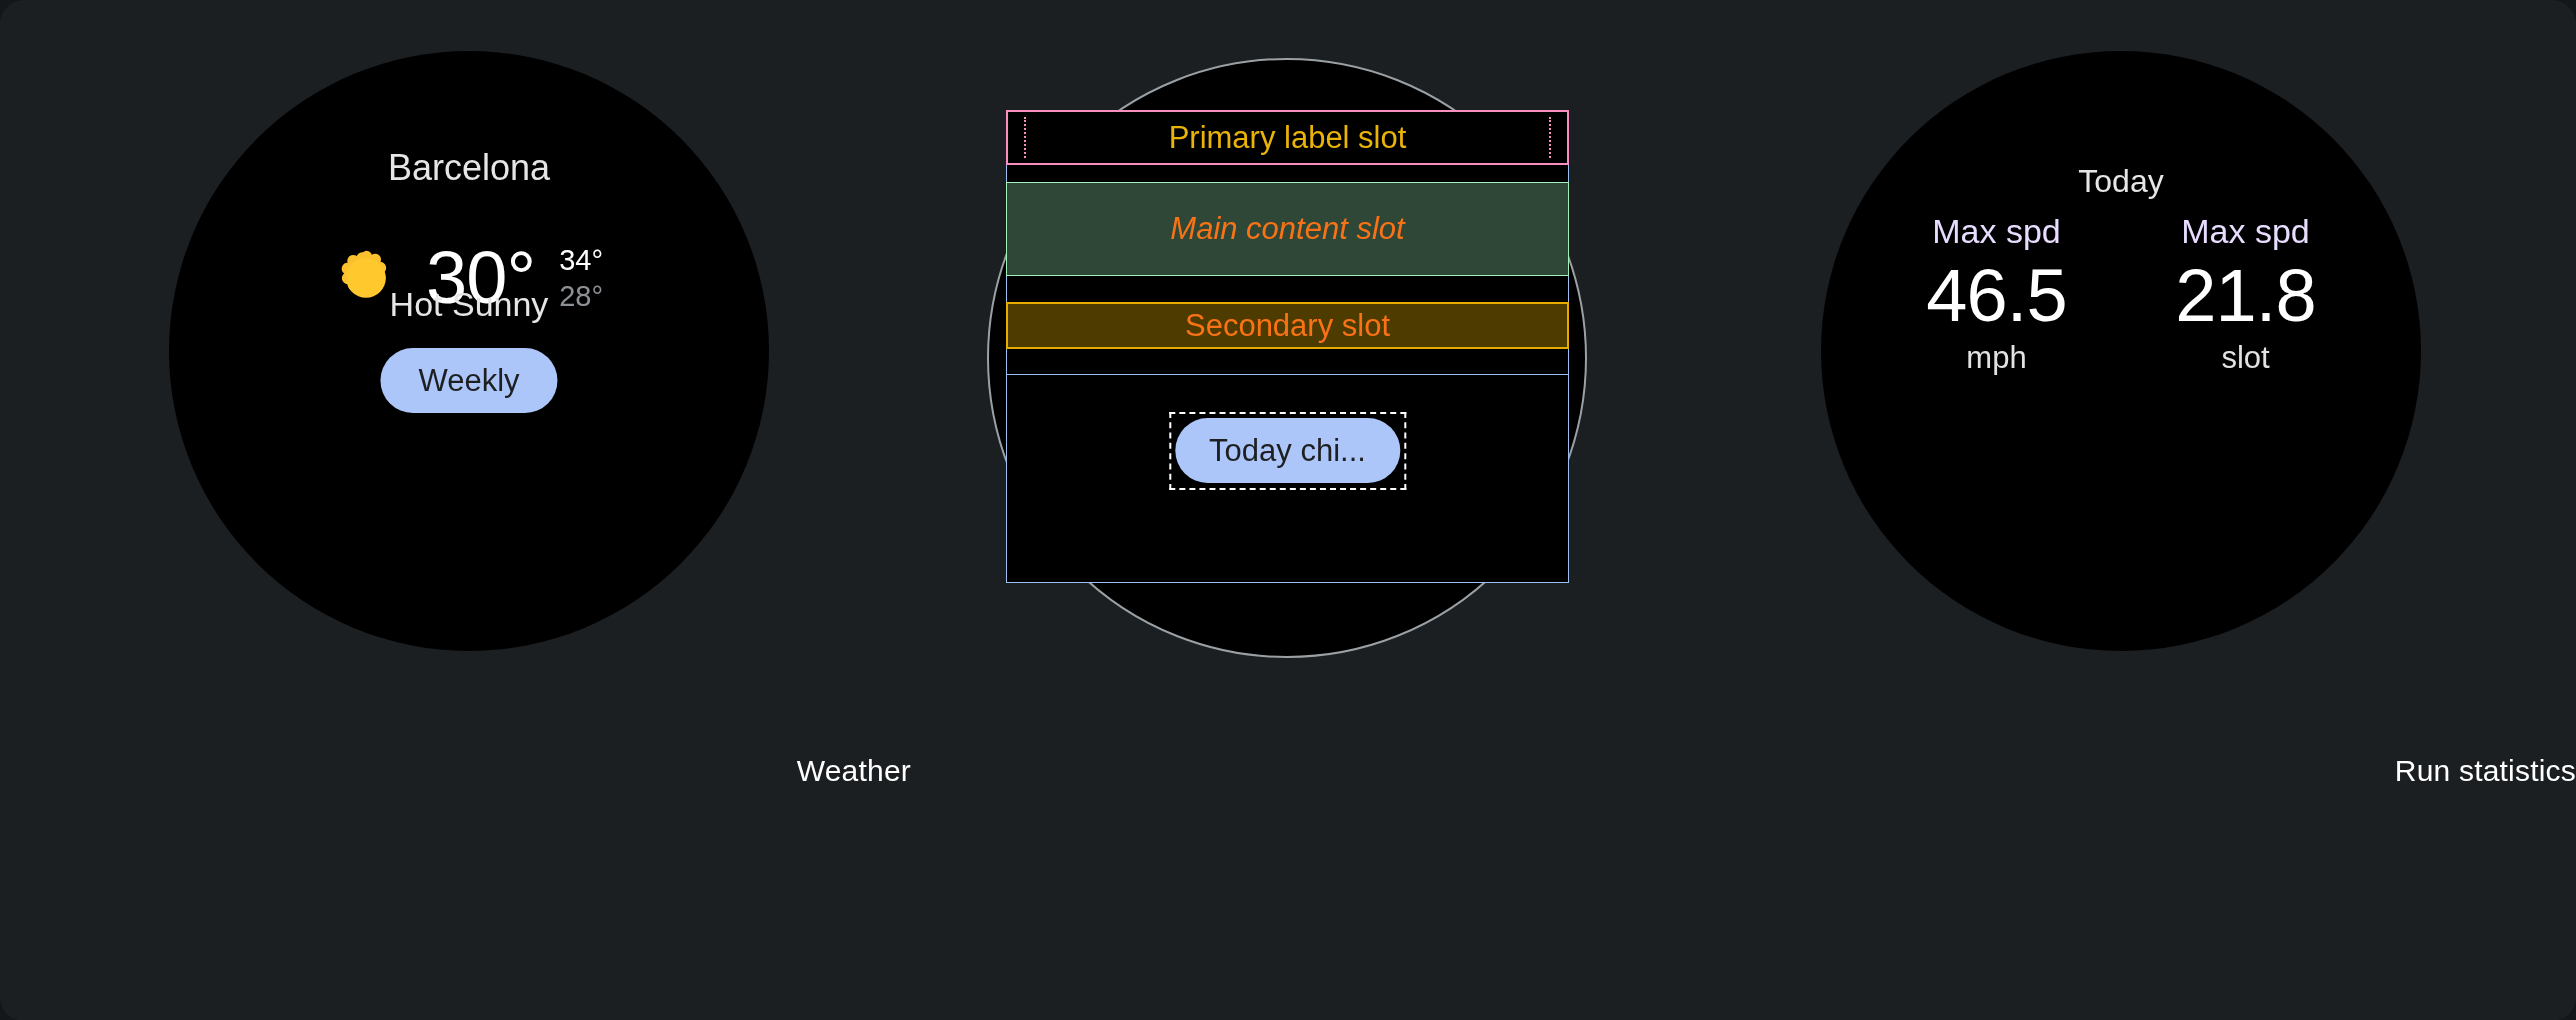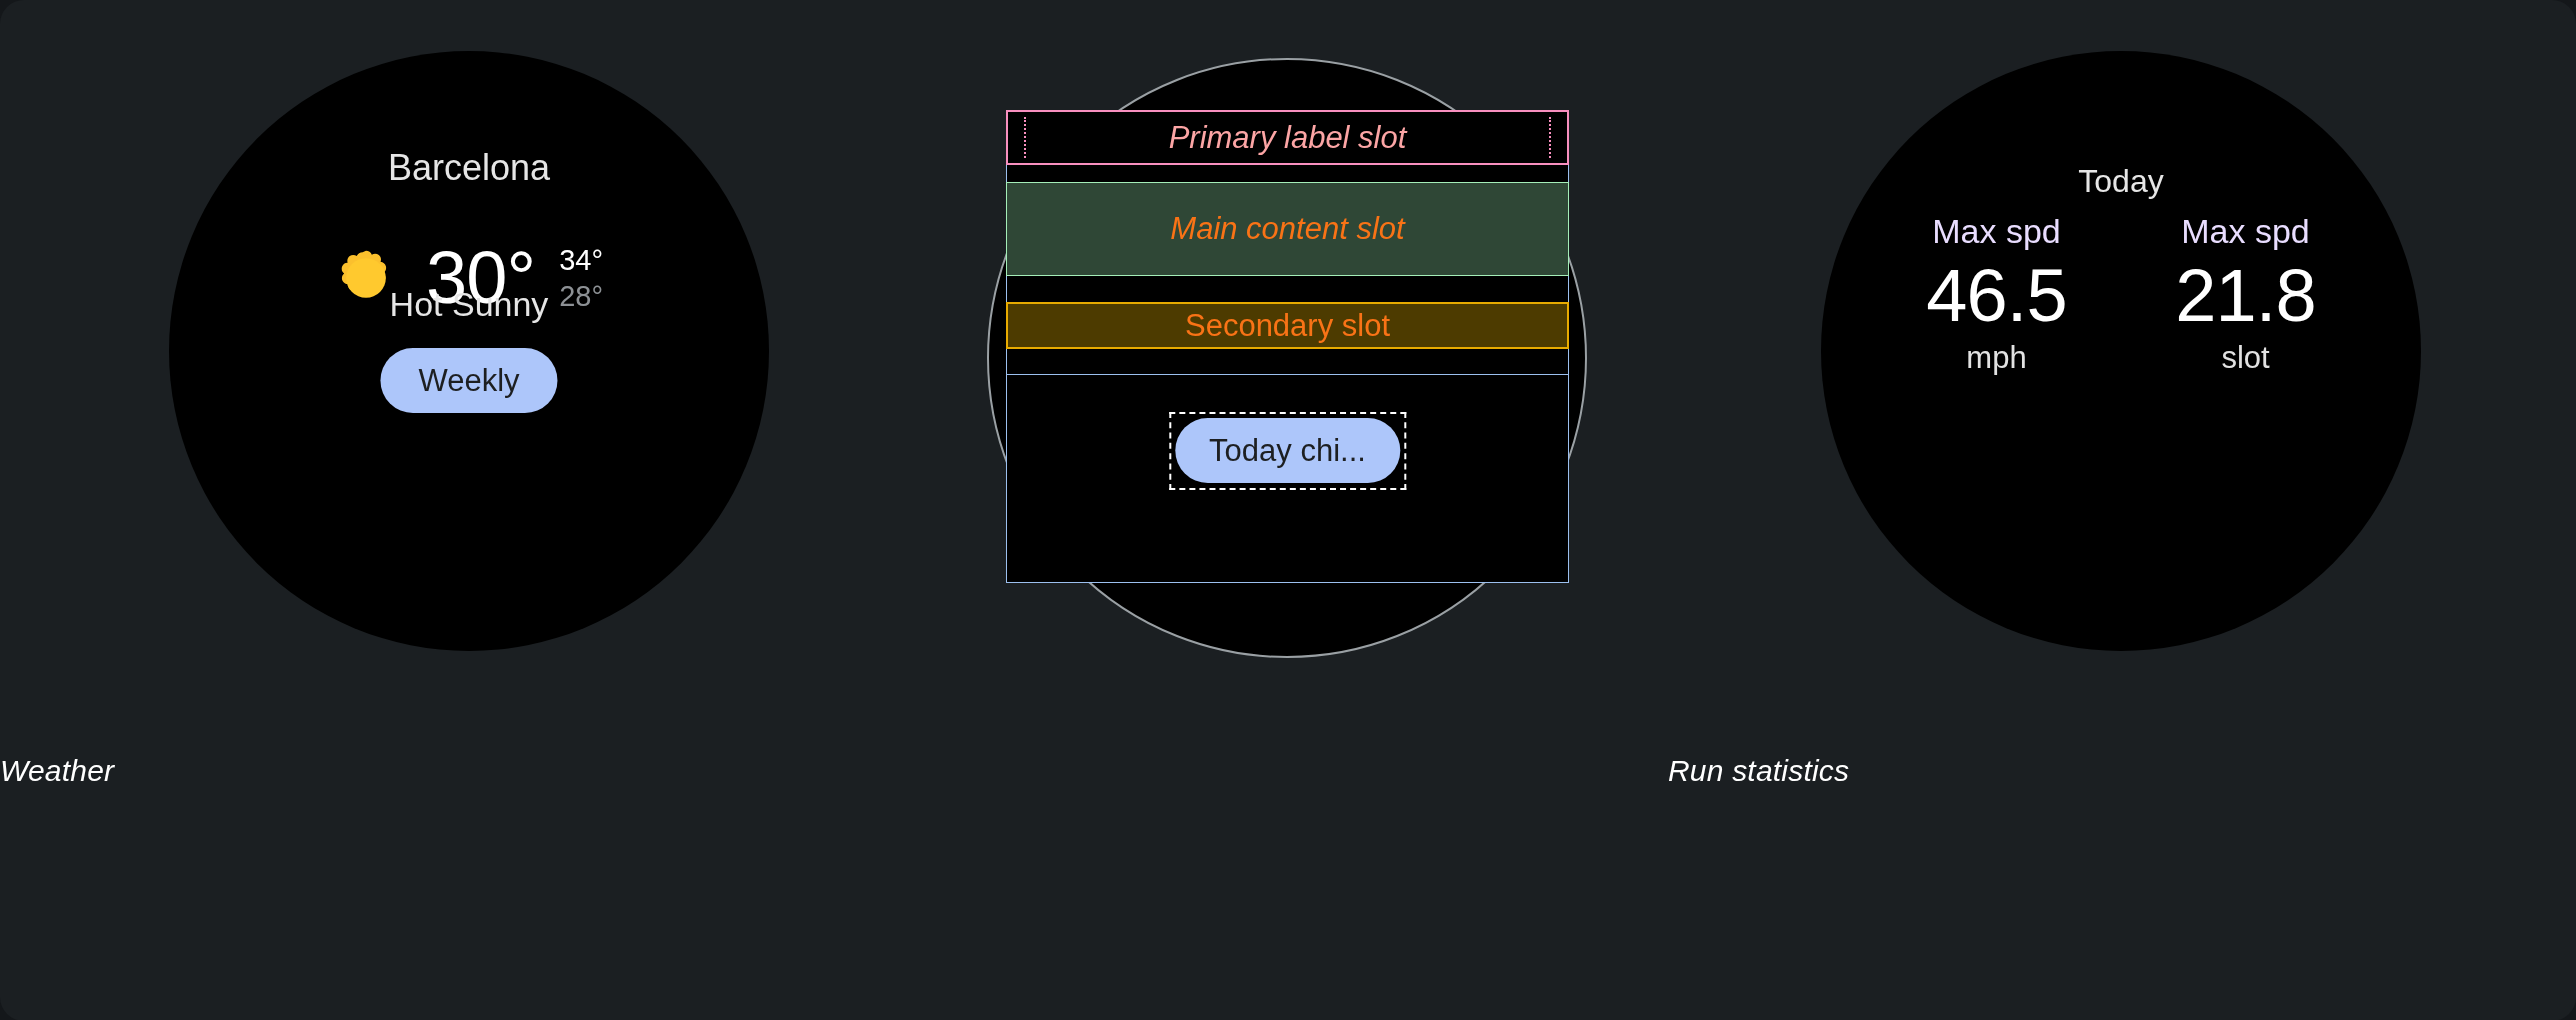--- a/index.html
+++ b/index.html
@@ -59,26 +59,25 @@
     border-radius: 50%;
     background: #000000;
     border: 2.6px solid #9aa0a4;
     box-sizing: border-box;
   }
 
   
   .caption {
     position: absolute;
     width: 100%;
-    text-align: left;
+    text-align: right;
     color: #ffffff;
     font-size: 30px;
     line-height: 40px;
     letter-spacing: 0.2px;
-    font-style: italic;
   }
   .caption-weather  { top: 751px; }
   .caption-runstats { top: 751px; }
   .caption-layout {
     top: 751px;
     color: #aac4f6;
   }
   .caption-layout .sub {
     display: block;
     font-size: 27px;
@@ -214,23 +213,22 @@
     display: flex;
     align-items: center;
     justify-content: center;
     font-size: 31px;
     white-space: nowrap;
   }
   .slot-primary {
     top: 0;
     height: 55px;
     border: 2.6px solid #f88fbf;
-    color: #fca5a5;
+    color: #eab308;
     background: #000000;
-    font-style: italic;
   }
   .slot-primary .dashed-edge {
     position: absolute;
     top: 5.2px;
     bottom: 5.2px;
     width: 0;
     border-left: 2.6px dotted #f88fbf;
   }
   .slot-primary .dashed-left  { left: 16.3px; }
   .slot-primary .dashed-right { right: 16.3px; }

